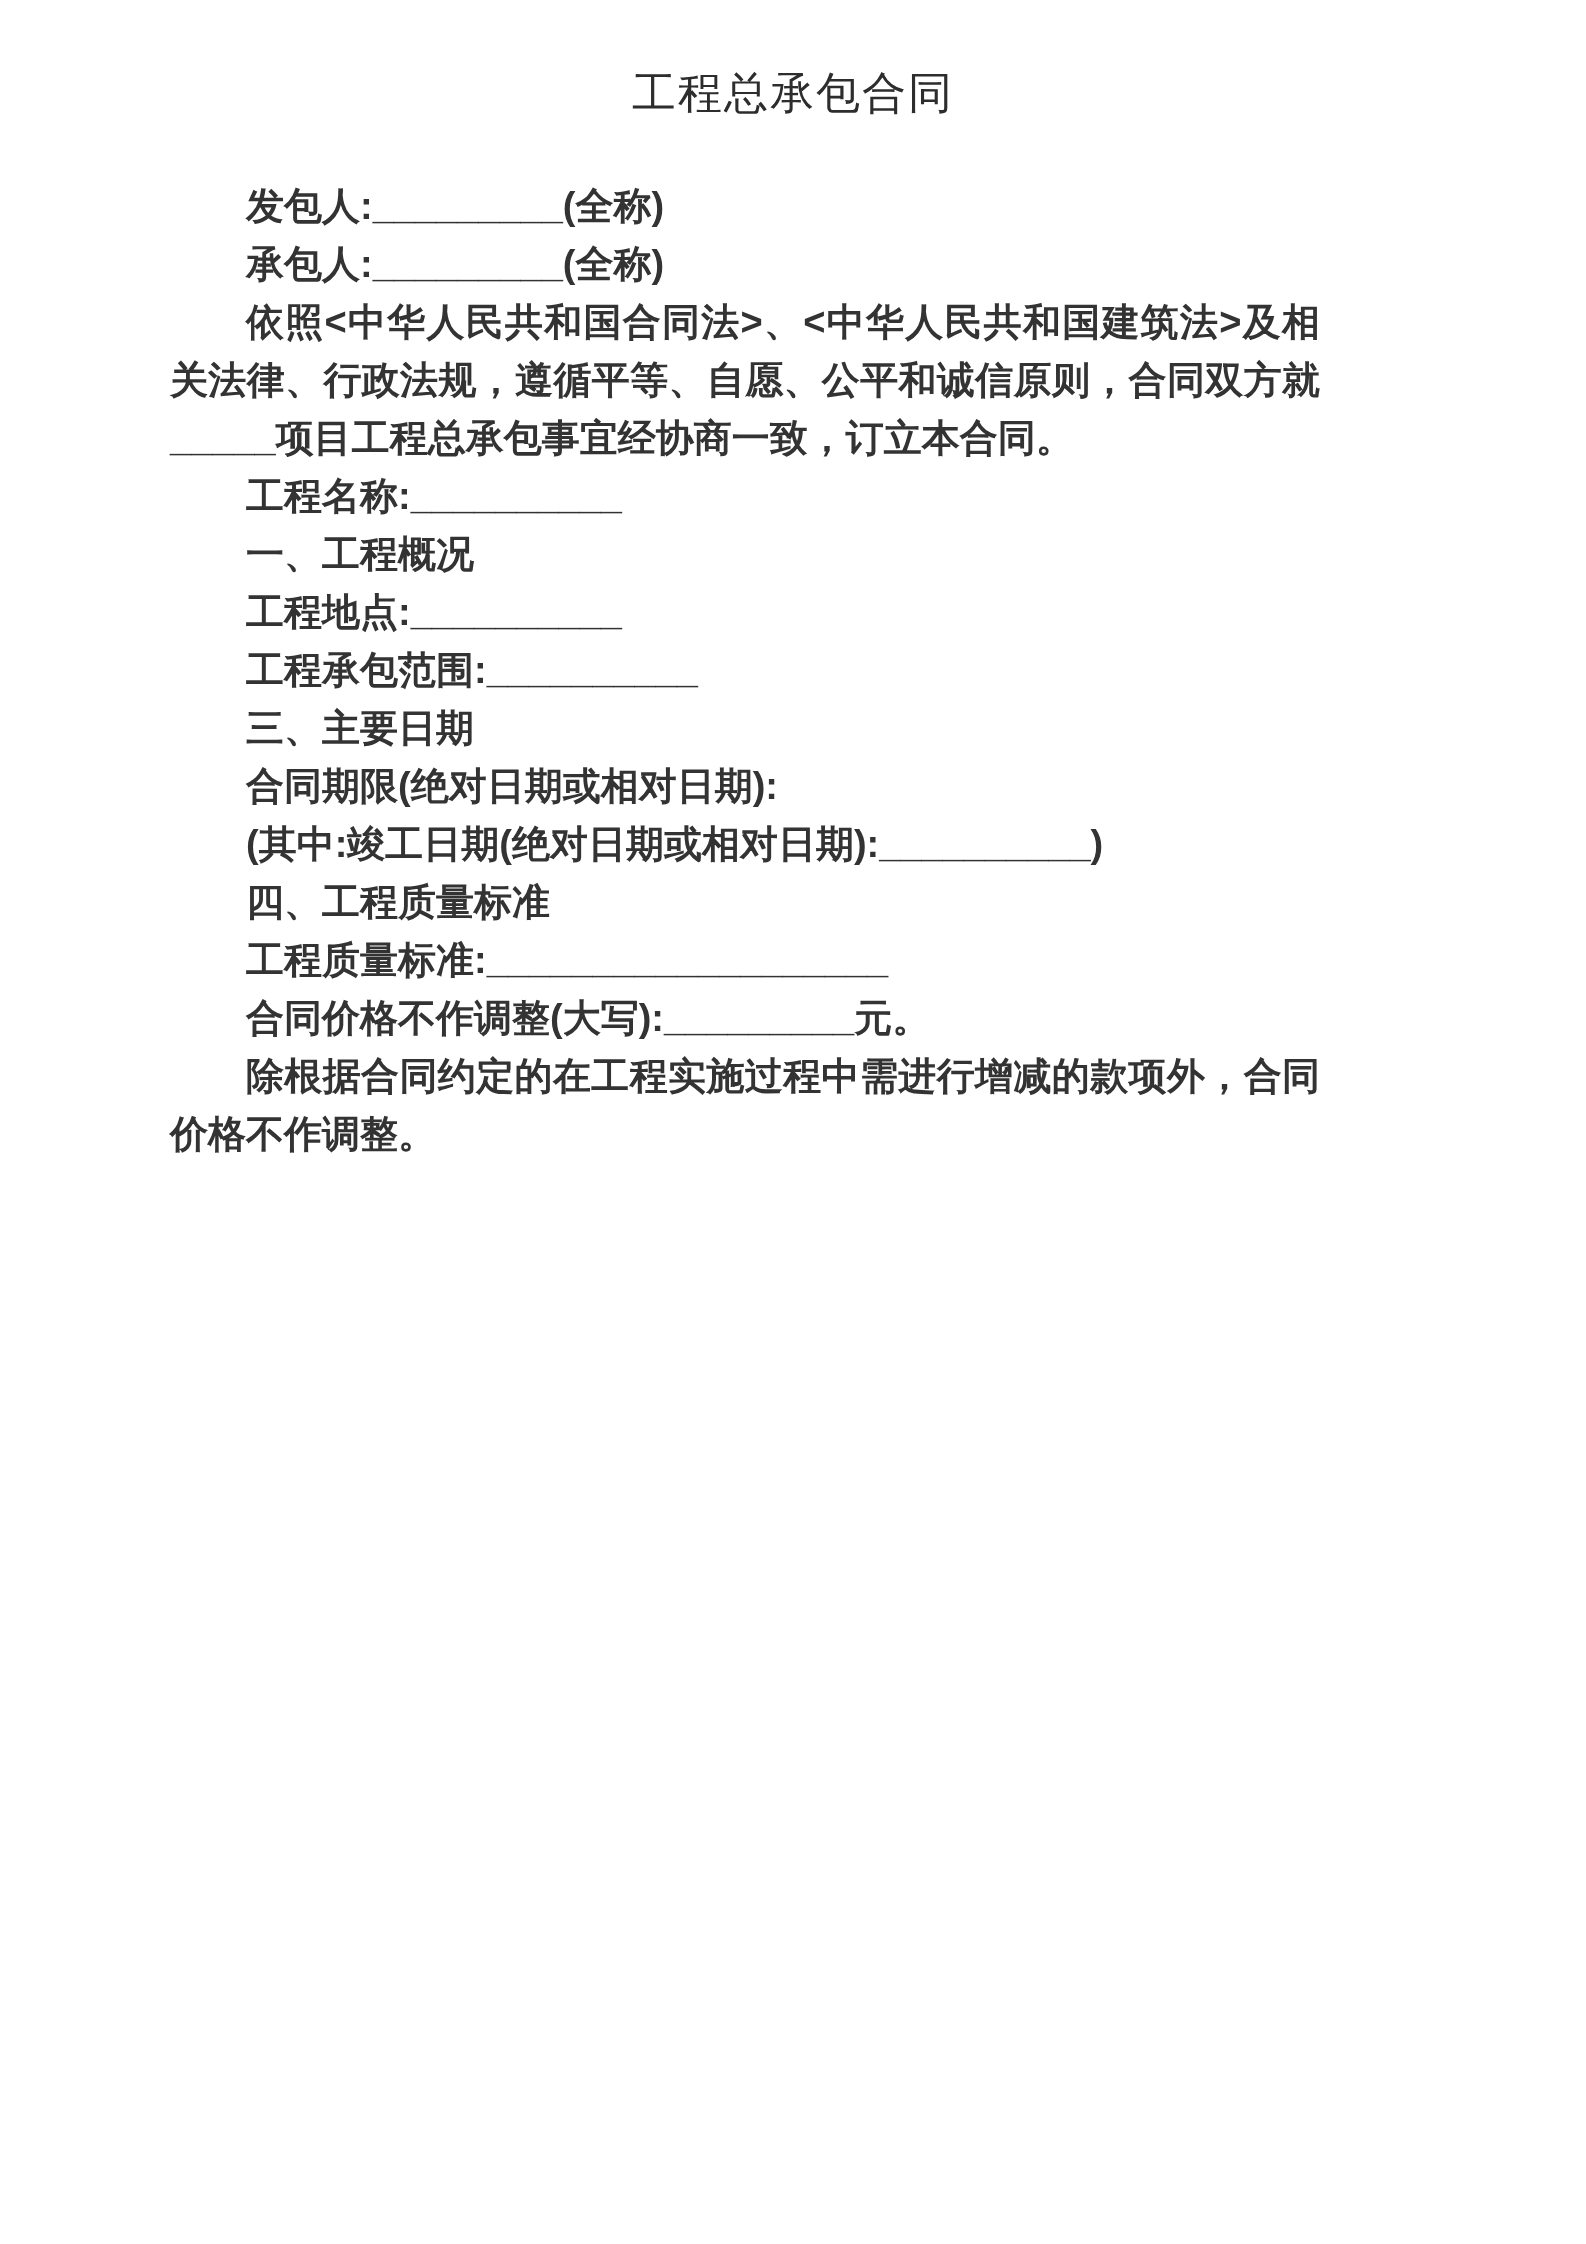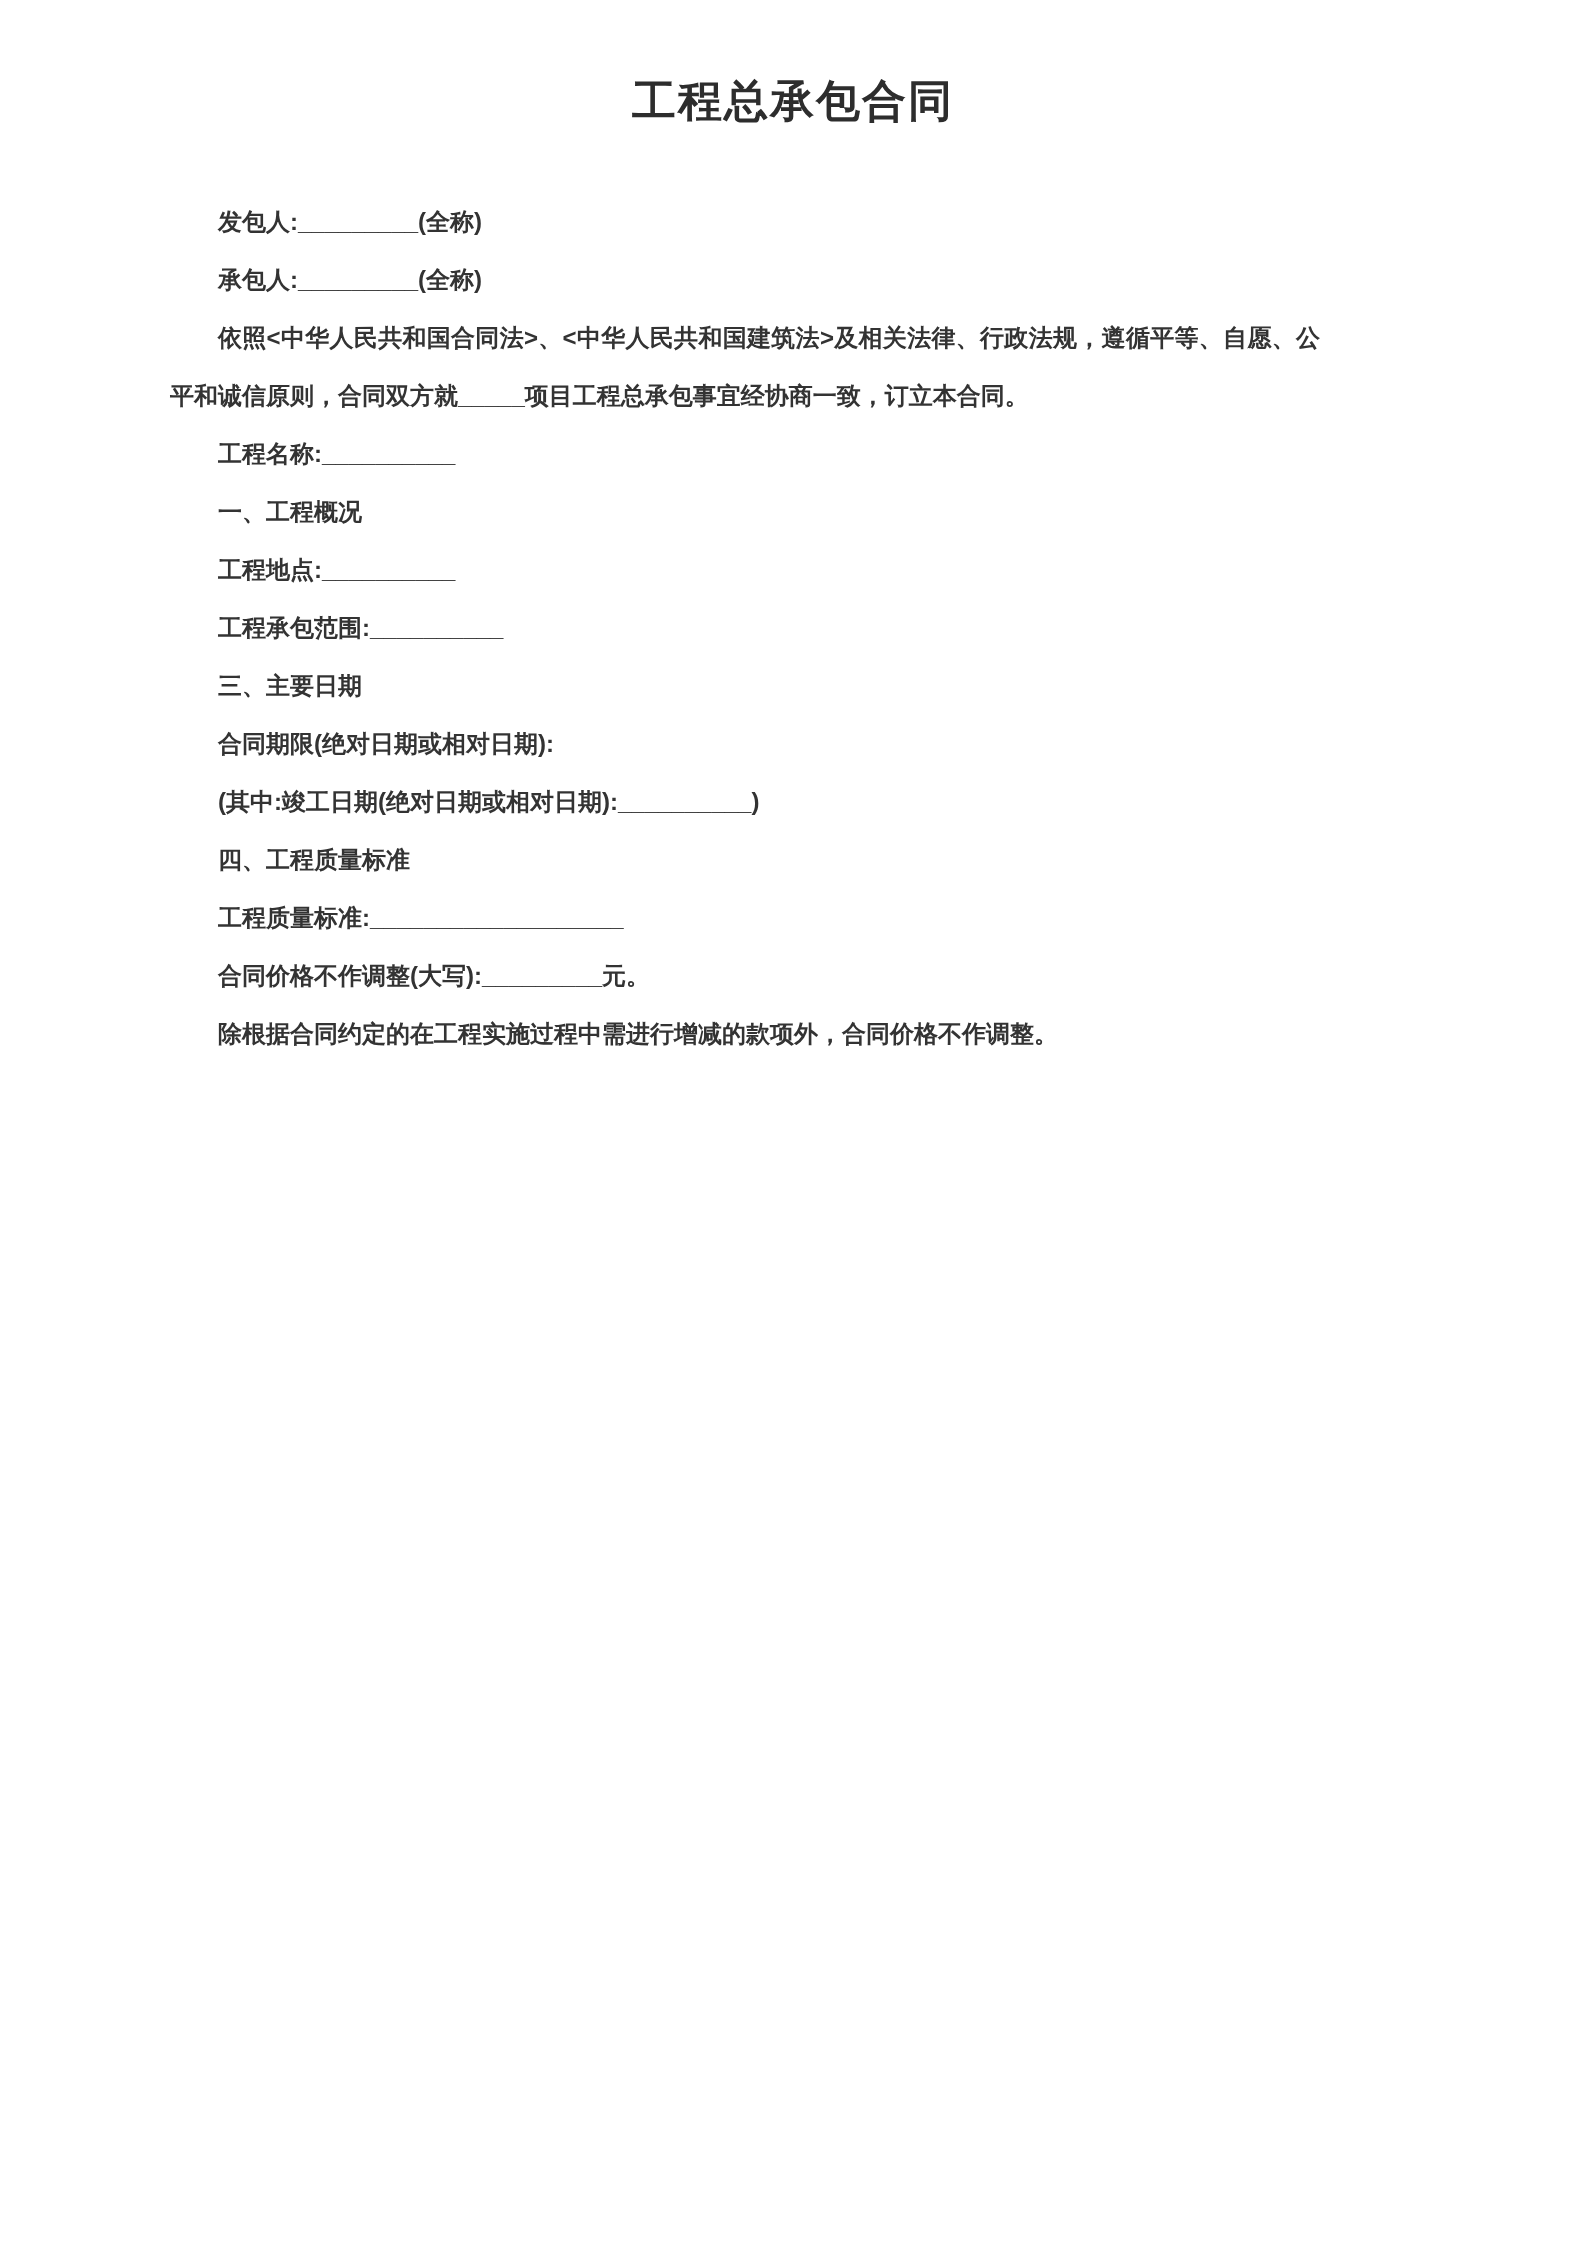--- a/index.html
+++ b/index.html
@@ -14,35 +14,35 @@
     font-family: "Liberation Sans", "DejaVu Sans", sans-serif;
     color: #333333;
   }
   .page {
     width: 100%;
     height: 100%;
     background: #ffffff;
     box-sizing: border-box;
   }
   .doc-title {
-    margin: 12px;
+    margin: 4px;
     padding-top: 60px;
     font-size: 44px;
-    font-weight: 700;
+    font-weight: 400;
     text-align: center;
     letter-spacing: 2px;
     color: #2d2d2d;
   }
   .doc-body {
     box-sizing: border-box;
     padding: 50px 266px 0 170px;
   }
   .doc-body p {
     margin: 0;
-    font-size: 24px;
+    font-size: 38px;
     font-weight: 700;
     line-height: 58px;
     text-indent: 2em;
     text-align: justify;
     color: #333333;
     word-break: break-all;
   }
 </style>
 </head>
 <body>

